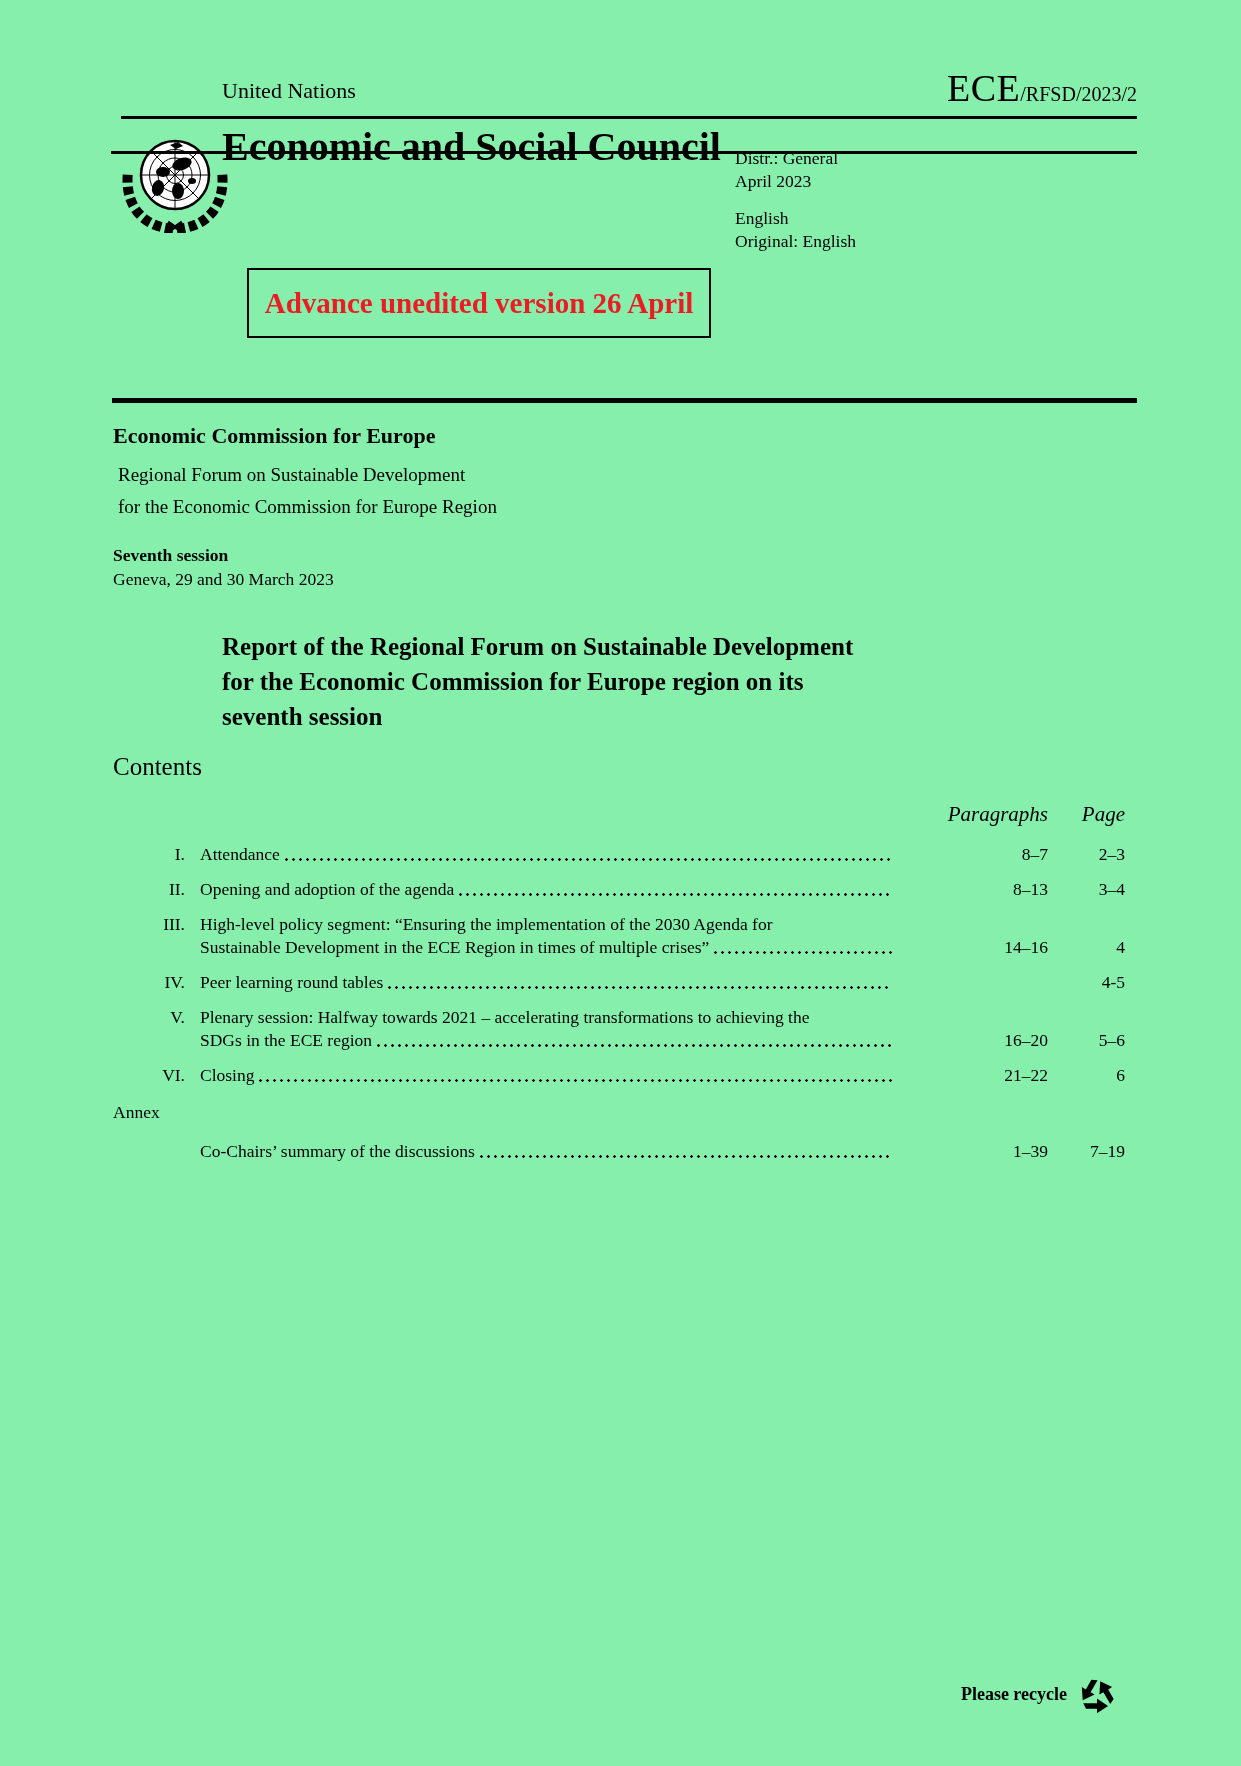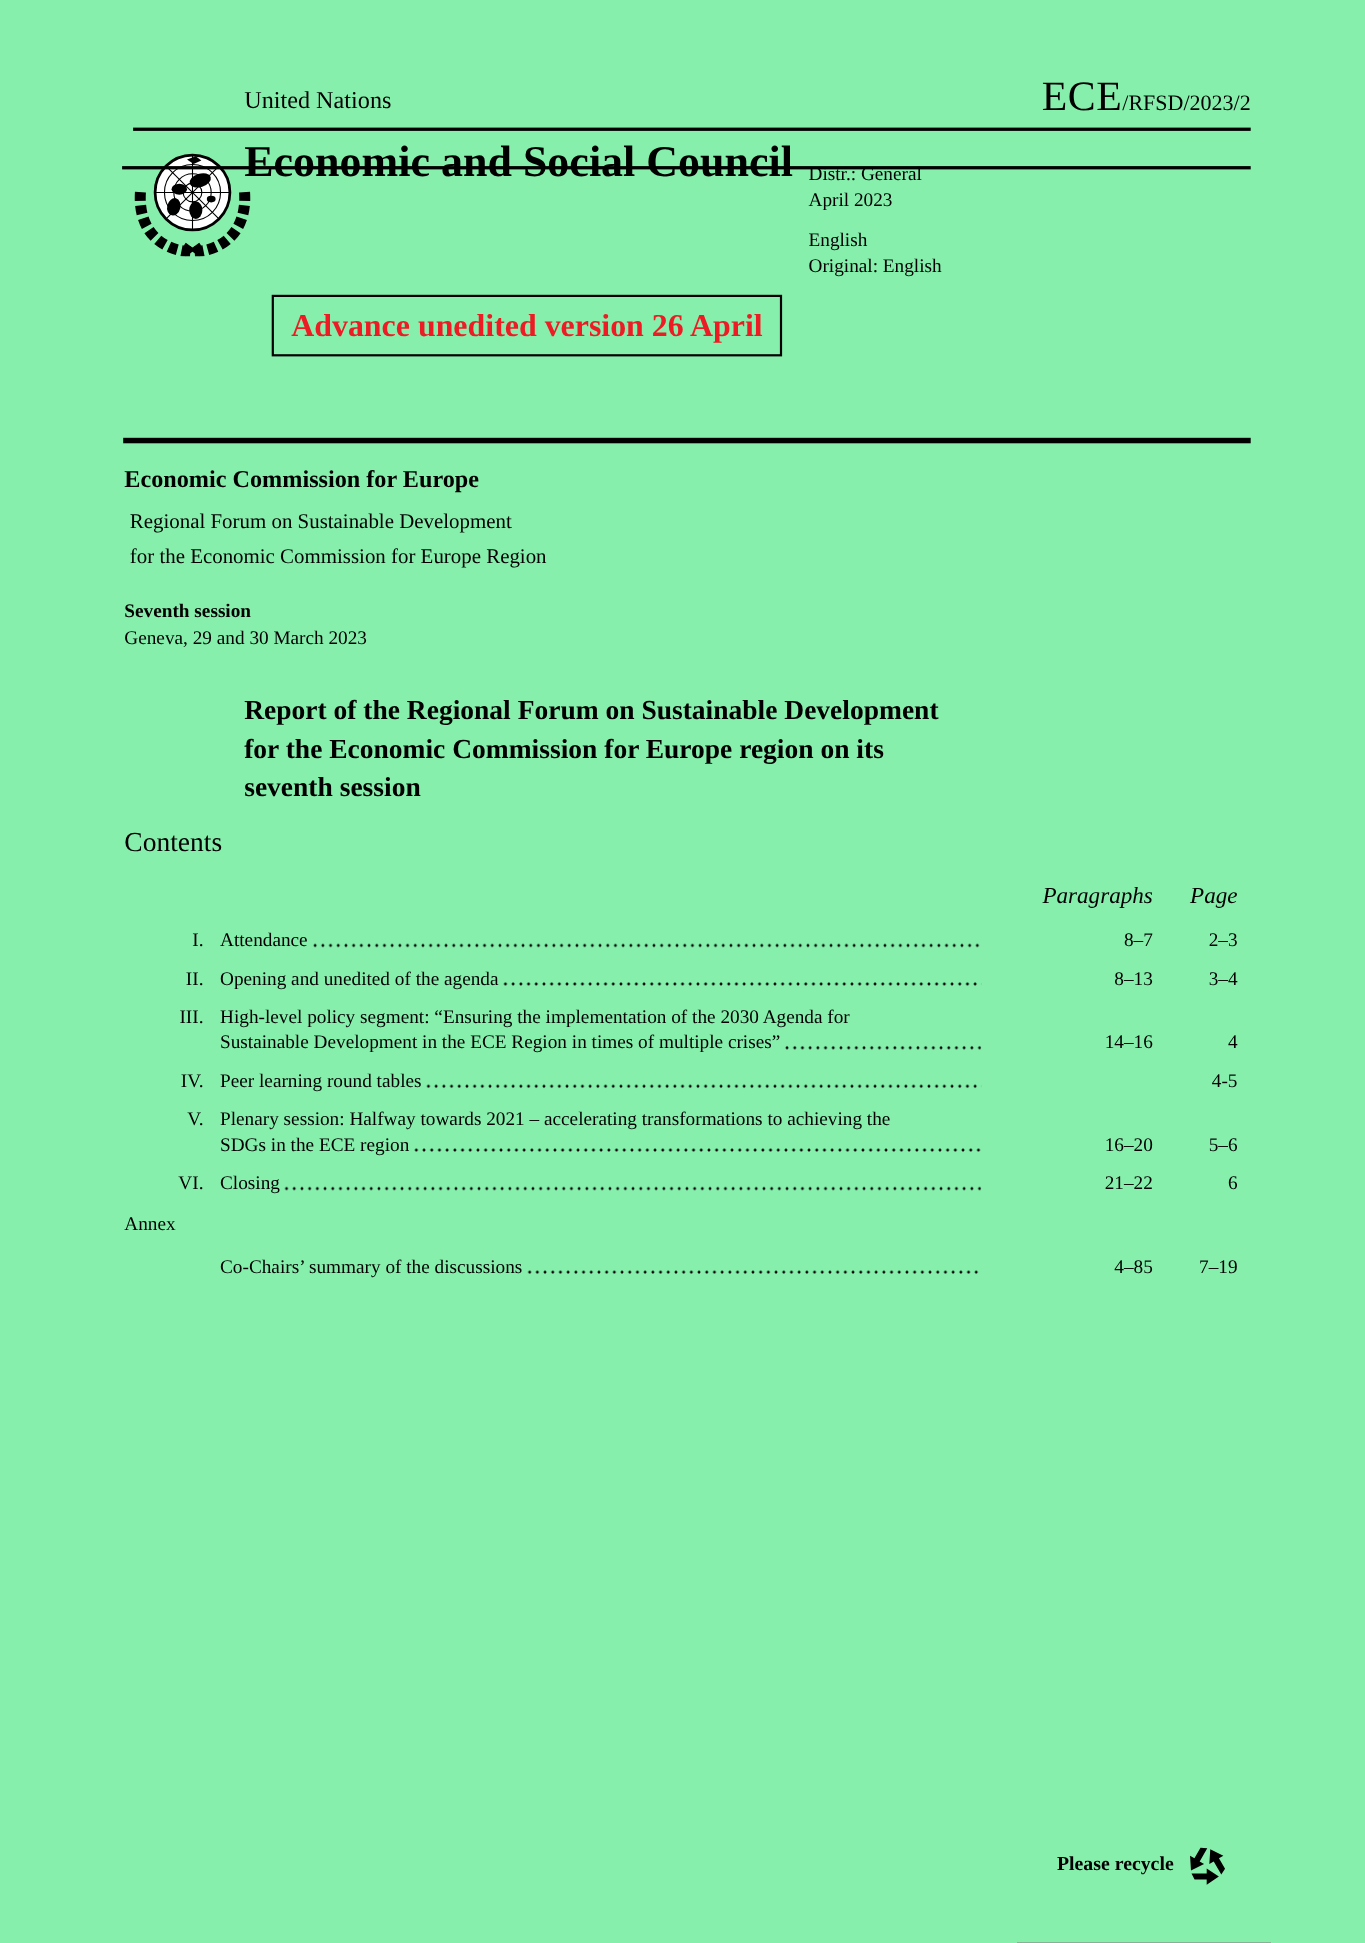--- a/index.html
+++ b/index.html
@@ -20,21 +20,21 @@
   .doc-symbol .sym-suffix { font-size:20px; }
 
   .emblem { left:116px; top:131px; width:118px; height:102px; }
 
   .council-title { left:222px; top:124px; font-size:40px; font-weight:bold; line-height:46px; white-space:nowrap; }
 
   .distr-block { left:735px; top:147px; font-size:17.5px; line-height:23px; }
   .distr-block .gap { margin-top:14px; }
 
   .advance-box {
-    left:247px; top:268px; width:464px; height:56px;
+    left:247px; top:268px; width:464px; height:70px;
     border:2px solid #000; display:flex; align-items:center; justify-content:center;
   }
   .advance-box .advance-text { color:var(--accent-red); font-weight:bold; font-size:29px; white-space:nowrap; }
 
   .commission { left:113px; top:423px; font-size:22px; font-weight:bold; }
   .forum-heading { left:118px; top:459px; font-size:19px; line-height:32px; }
   .session-line { left:113px; top:544px; font-size:17.5px; font-weight:bold; line-height:23px; }
   .venue-line { left:113px; top:568px; font-size:17.5px; line-height:23px; }
 
   .report-title { left:222px; top:629px; font-size:25px; font-weight:bold; line-height:35px; }
@@ -160,21 +160,21 @@
           </div>
       </div>
       <div class="toc-paras">8–7</div>
       <div class="toc-page">2–3</div>
     </div>
 
     <div class="toc-row">
       <div class="toc-num">II.</div>
       <div class="toc-title">
         <div class="toc-line">
-            <span class="t">Opening and unedited of the agenda</span>
+            <span class="t">Opening and adoption of the agenda</span>
             <span class="leader"></span>
           </div>
       </div>
       <div class="toc-paras">8–13</div>
       <div class="toc-page">3–4</div>
     </div>
 
     <div class="toc-row">
       <div class="toc-num">III.</div>
       <div class="toc-title">
@@ -232,21 +232,21 @@
     <div class="annex-label">Annex</div>
 
     <div class="toc-row">
       <div class="toc-num"></div>
       <div class="toc-title">
         <div class="toc-line">
             <span class="t">Co-Chairs’ summary of the discussions</span>
             <span class="leader"></span>
           </div>
       </div>
-      <div class="toc-paras">4–85</div>
+      <div class="toc-paras">1–39</div>
       <div class="toc-page">7–19</div>
     </div>
 
   </div>
 
   <div class="footer-recycle">
     <span class="recycle-text">Please recycle</span>
     <span class="recycle-icon">
       <svg width="46" height="44" viewBox="0 0 50 46" xmlns="http://www.w3.org/2000/svg">
         <g fill="#000">

